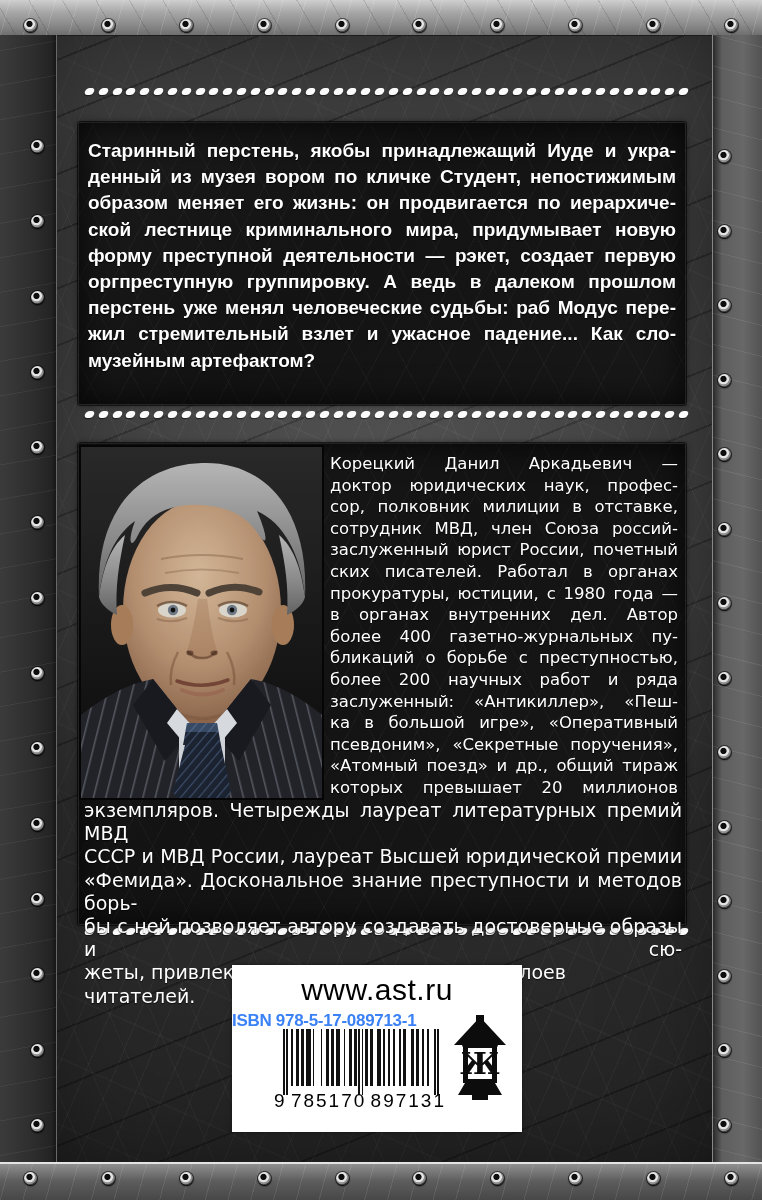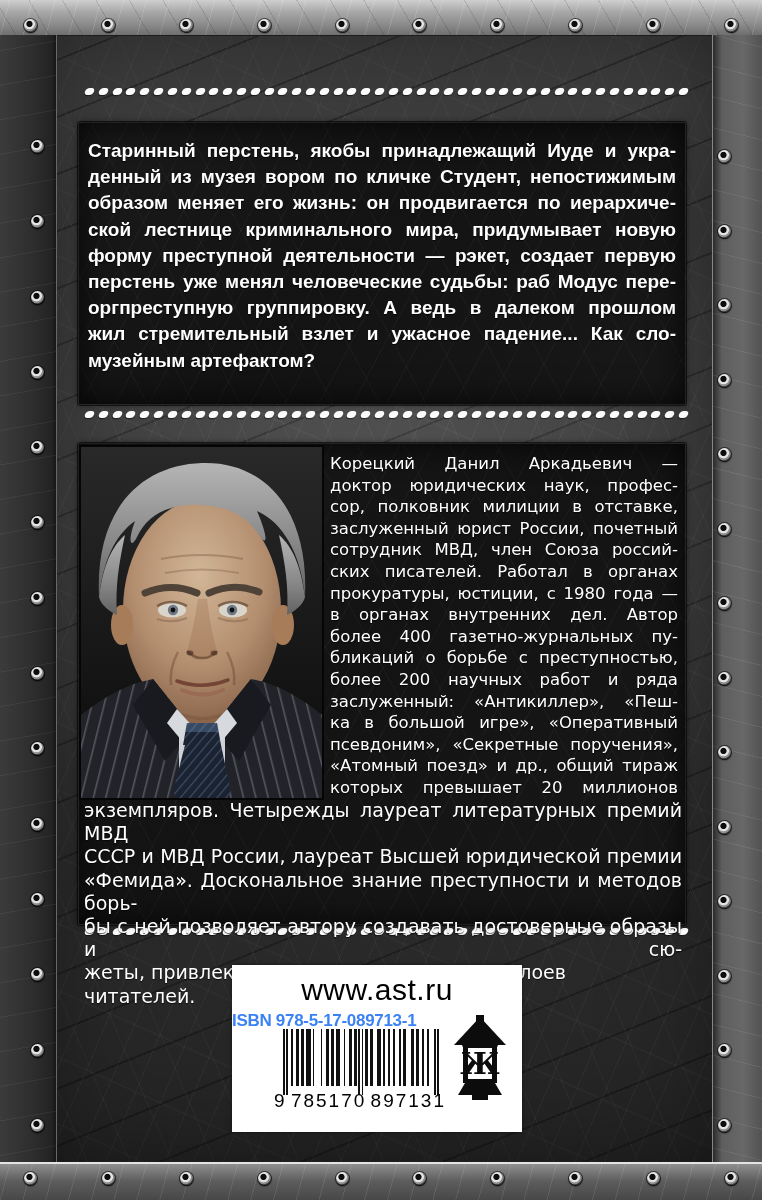--- a/index.html
+++ b/index.html
@@ -318,22 +318,22 @@
 
   <div class="plate" style="left:78px;top:122px;width:606px;height:281px;"></div>
 
   <div class="annotation-text">
     <div>
         <div class="jline">Старинный перстень, якобы принадлежащий Иуде и укра-</div>
         <div class="jline">денный из музея вором по кличке Студент, непостижимым</div>
         <div class="jline">образом меняет его жизнь: он продвигается по иерархиче-</div>
         <div class="jline">ской лестнице криминального мира, придумывает новую</div>
         <div class="jline">форму преступной деятельности — рэкет, создает первую</div>
+        <div class="jline">оргпреступную группировку. А ведь в далеком прошлом</div>
         <div class="jline">перстень уже менял человеческие судьбы: раб Модус пере-</div>
-        <div class="jline">оргпреступную группировку. А ведь в далеком прошлом</div>
         <div class="jline">жил стремительный взлет и ужасное падение... Как сло-</div>
       </div>
     <div class="cline">музейным артефактом?</div>
   </div>
 
   <div class="plate" style="left:78px;top:443px;width:606px;height:480px;"></div>
 
   <div class="photo-frame">
     <svg width="241" height="351" viewBox="0 0 241 351">
       <defs>
@@ -427,22 +427,22 @@
       <path d="M106,276 L136,276 L138,285 L104,285 Z" fill="rgba(120,160,210,0.35)"></path>
       <path d="M104,298 L140,298 L150,345 L146,351 L96,351 L92,345 Z" fill="url(#tiestripe)"></path>
       <rect x="0" y="0" width="241" height="351" fill="rgba(10,10,20,0.08)"></rect>
     </svg>
   </div>
 
   <div class="bio-side">
       <div class="jline">Корецкий Данил Аркадьевич —</div>
       <div class="jline">доктор юридических наук, профес-</div>
       <div class="jline">сор, полковник милиции в отставке,</div>
+      <div class="jline">сотрудник МВД, член Союза россий-</div>
       <div class="jline">заслуженный юрист России, почетный</div>
-      <div class="jline">сотрудник МВД, член Союза россий-</div>
       <div class="jline">ских писателей. Работал в органах</div>
       <div class="jline">прокуратуры, юстиции, с 1980 года —</div>
       <div class="jline">в органах внутренних дел. Автор</div>
       <div class="jline">более 400 газетно-журнальных пу-</div>
       <div class="jline">бликаций о борьбе с преступностью,</div>
       <div class="jline">более 200 научных работ и ряда</div>
       <div class="jline">заслуженный: «Антикиллер», «Пеш-</div>
       <div class="jline">ка в большой игре», «Оперативный</div>
       <div class="jline">псевдоним», «Секретные поручения»,</div>
       <div class="jline">«Атомный поезд» и др., общий тираж</div>

